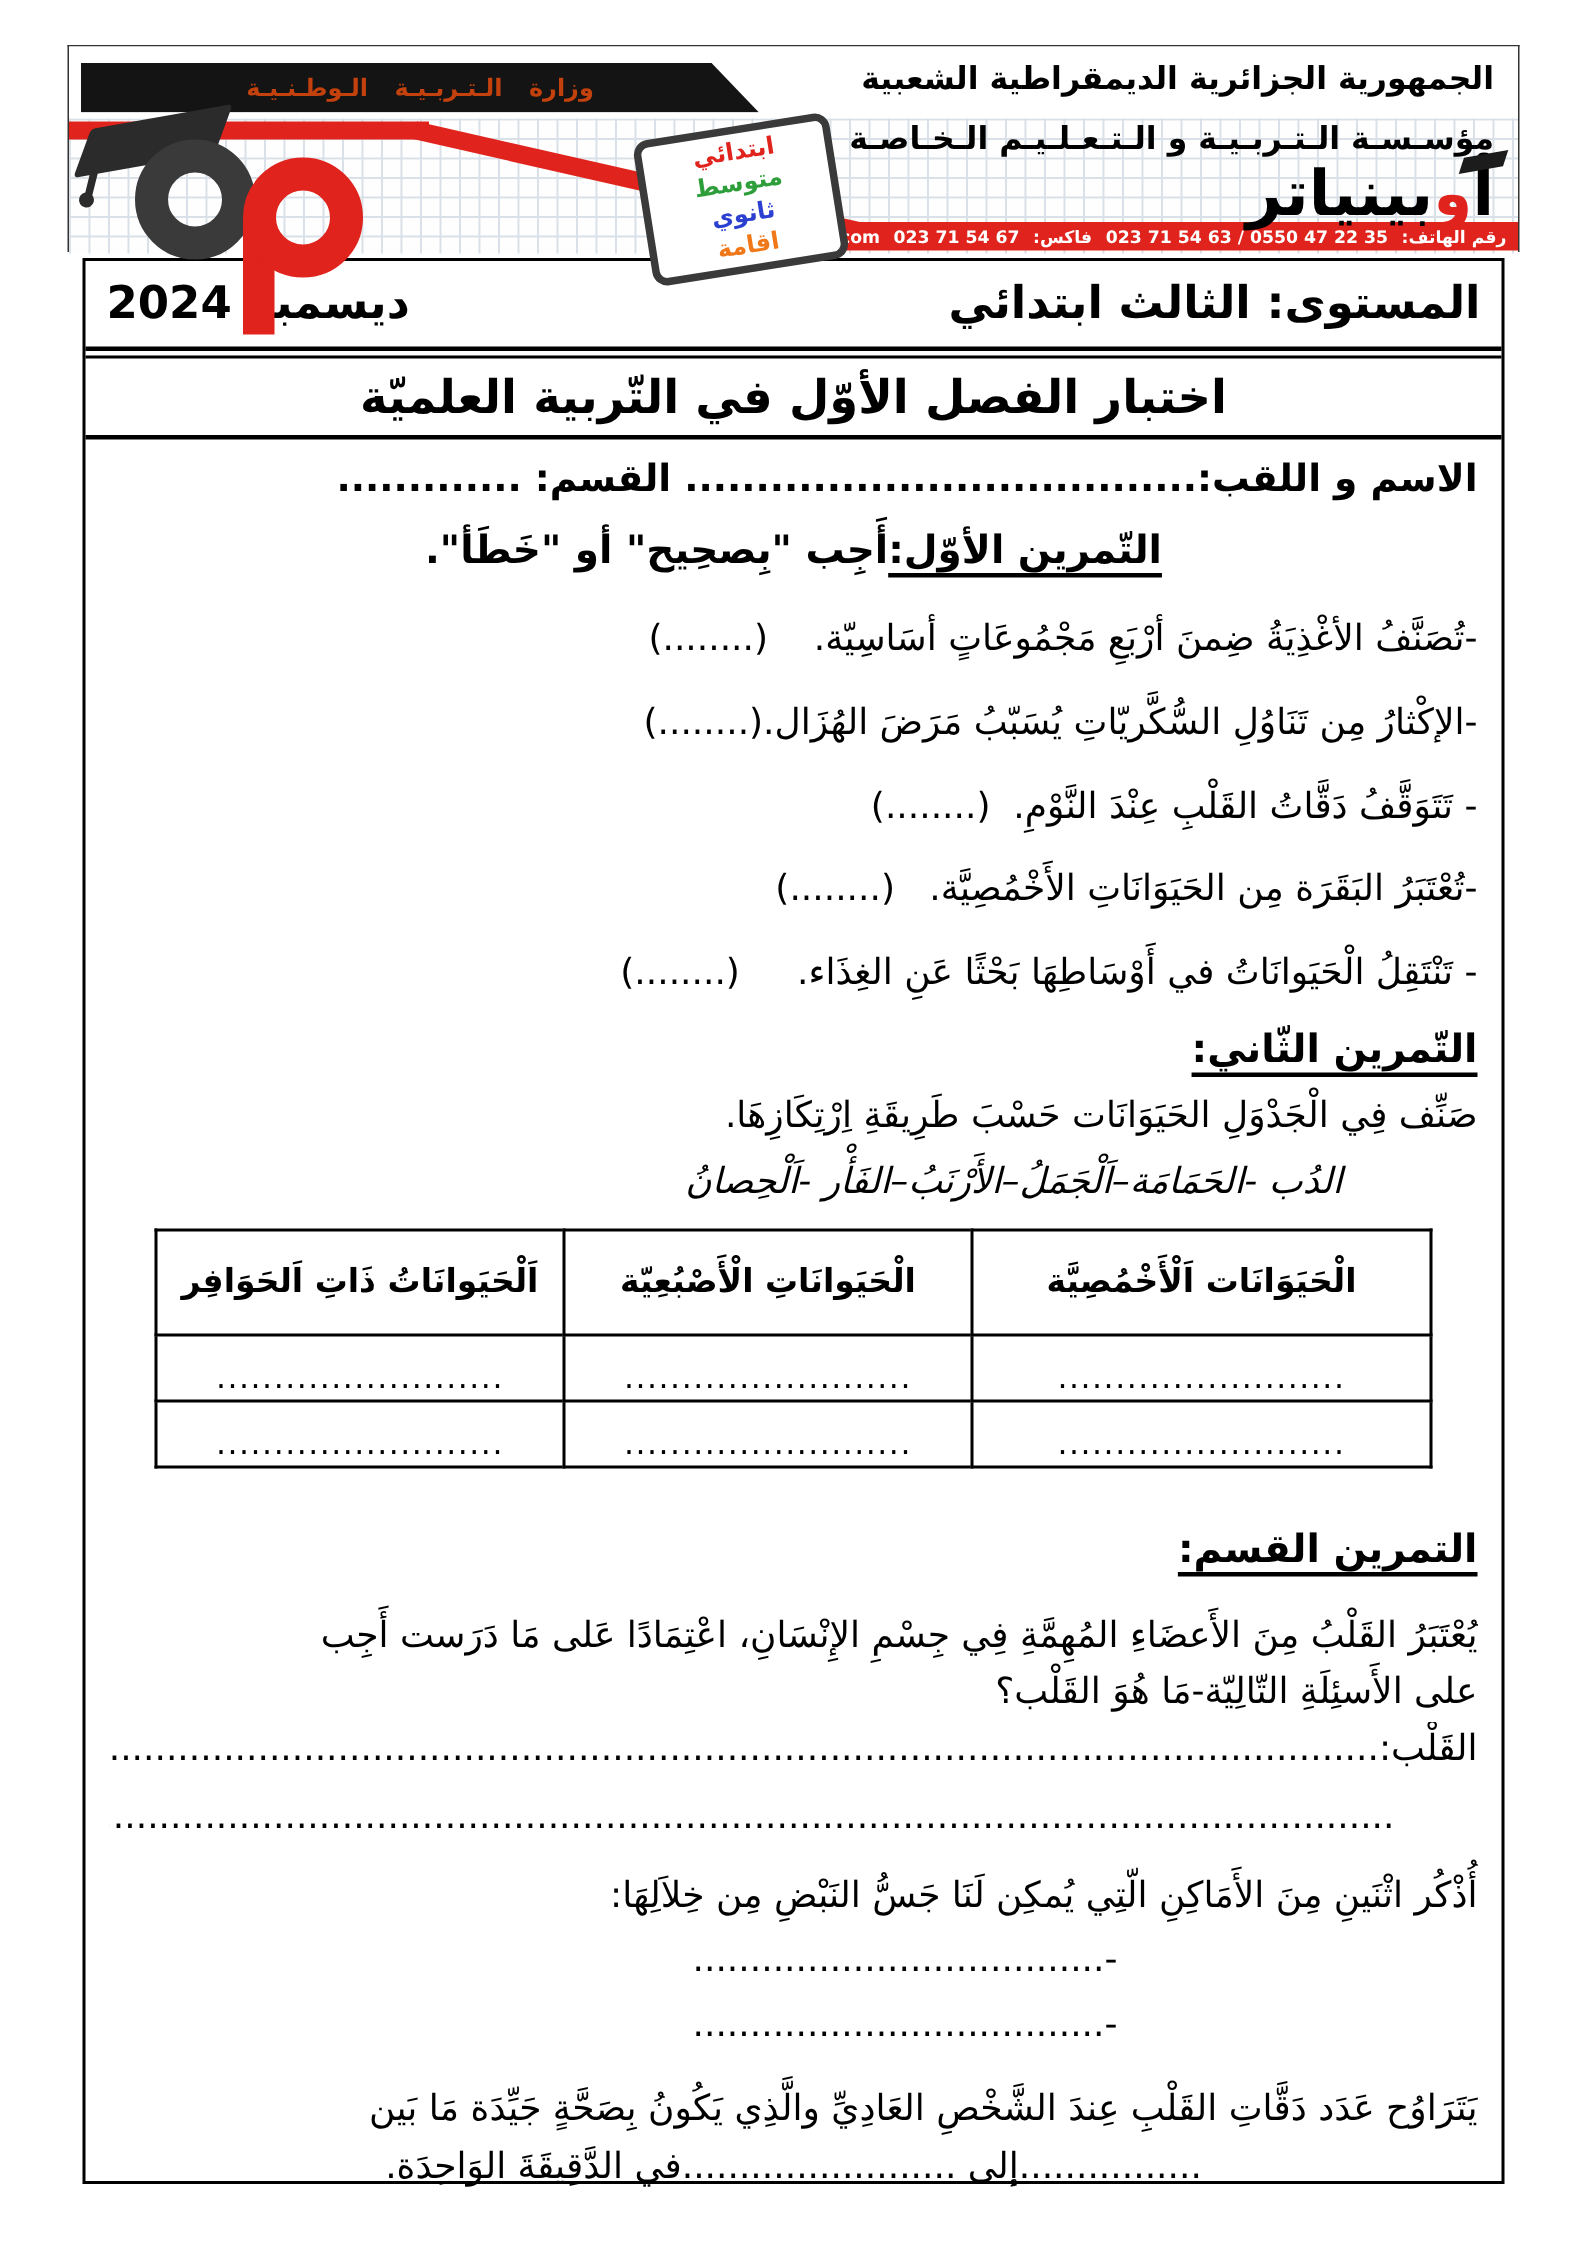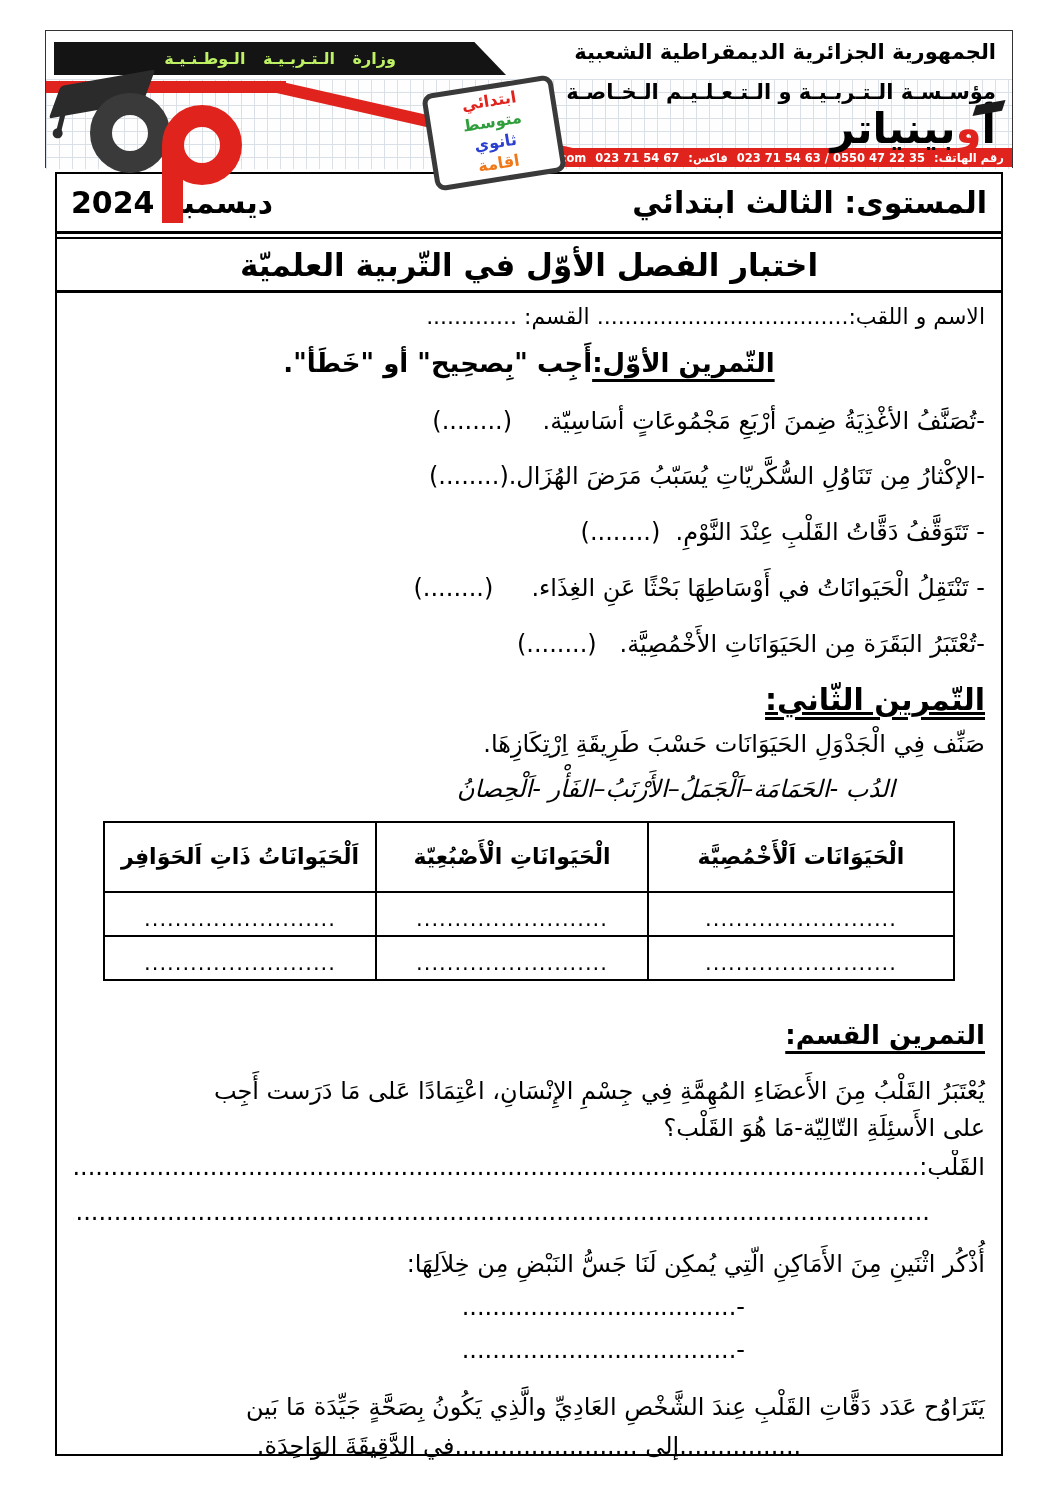--- a/index.html
+++ b/index.html
@@ -4,21 +4,21 @@
 <title>Exam</title>
 <style>
   * { margin:0; padding:0; box-sizing:border-box; }
   body { background:#ffffff; font-family:"DejaVu Sans", sans-serif; }
   .page { position:relative; width:1058px; height:1497px; background:#fff; direction:rtl; color:#000; overflow:hidden; }
 
   
   .letterhead { position:absolute; left:45px; top:30px; width:968px; height:138px; border:1px solid #333; border-bottom:none; }
   .lh-top { position:relative; height:48px; background:#fff; }
   .republic { position:absolute; right:16px; top:9px; font-weight:bold; font-size:21px; letter-spacing:1px; }
-  .ministry-banner { position:absolute; left:8px; top:11px; width:452px; height:33px; background:#141414; color:#bef264;
+  .ministry-banner { position:absolute; left:8px; top:11px; width:452px; height:33px; background:#141414; color:#c2410c;
       display:flex; align-items:center; justify-content:center; font-size:16px; font-weight:bold;
       word-spacing:12px; clip-path:polygon(0 0, 93% 0, 100% 100%, 0 100%); }
   .lh-body { position:absolute; top:48px; left:0; right:0; height:90px; overflow:visible;
       background-color:#fefefe;
       background-image:linear-gradient(#d9e0e8 1px, transparent 1px), linear-gradient(90deg,#d9e0e8 1px, transparent 1px);
       background-size:13px 13px; }
   .red-bar-top { position:absolute; left:0; top:2px; width:240px; height:12px; background:#e0231c; }
   .red-diag { position:absolute; left:232px; top:2px; width:308px; height:12px; background:#e0231c;
       transform-origin:left top; transform:rotate(12.8deg); }
   .red-strip { position:absolute; left:500px; right:0; bottom:2px; height:19px; background:#e0231c;
@@ -46,25 +46,25 @@
   .name-cap { position:absolute; right:8px; top:24px; width:30px; height:10px; background:#1c1c1c; transform:rotate(-10deg) skewX(-28deg); z-index:4; }
 
   
   .exam-box { position:absolute; left:55px; top:172px; width:948px; height:1284px; border:2px solid #000; background:#fff; }
   .trow1 { height:60px; border-bottom:3px solid #000; display:flex; justify-content:space-between; align-items:center;
       padding:0 14px; font-size:30px; font-weight:bold; }
   .trow2 { margin-top:3px; border-top:2px solid #000; border-bottom:3px solid #000; height:56px;
       display:flex; align-items:center; justify-content:center; font-size:31px; font-weight:bold; }
   .content { padding:6px 16px 0 16px; font-size:24px; line-height:1.45; }
 
-  .name-line { font-weight:normal; font-size:22px; margin-top:2px; white-space:pre-wrap; }
+  .name-line { font-weight:bold; font-size:25px; margin-top:2px; white-space:pre-wrap; }
   .ex1-head { text-align:center; font-size:26px; font-weight:bold; margin-top:12px; }
   .u { text-decoration:underline; text-underline-offset:7px; text-decoration-thickness:2.5px; }
   .statement { margin-top:21px; white-space:pre-wrap; }
-  .ex-heading { margin-top:16px; font-size:30px; font-weight:bold;text-decoration:underline; }
+  .ex-heading { margin-top:16px; font-size:26px; font-weight:bold; }
   .ex2-instr { margin-top:6px; }
   .animals { margin-top:10px; padding-right:90px;font-style:italic; }
 
   table.classify { margin:14px auto 0; width:852px; border-collapse:collapse; table-layout:fixed; }
   table.classify th, table.classify td { border:2px solid #000; }
   table.classify th { font-size:22px; font-weight:bold; height:42px; padding:18px 4px; text-align:center; white-space:nowrap; overflow:hidden; }
   table.classify td { height:44px; font-size:21px; text-align:center; vertical-align:bottom; padding:0 8px;
       white-space:nowrap; overflow:hidden; letter-spacing:1px; }
 
   .ex3-title { margin-top:36px; font-size:26px; font-weight:bold; }
@@ -136,22 +136,22 @@
     <div class="content">
       <div class="name-line">الاسم و اللقب:.................................... القسم: .............</div>
 
       <div class="ex1-head">
         <span class="u">التّمرين الأوّل:</span><span>أَجِب "بِصحِيح" أو "خَطَأ".</span>
       </div>
 
       <div class="statement">-تُصَنَّفُ الأغْذِيَةُ ضِمنَ أرْبَعِ مَجْمُوعَاتٍ أسَاسِيّة.    (........)</div>
       <div class="statement">-الإكْثارُ مِن تَنَاوُلِ السُّكَّريّاتِ يُسَبّبُ مَرَضَ الهُزَال.(........)</div>
       <div class="statement">- تَتَوَقَّفُ دَقَّاتُ القَلْبِ عِنْدَ النَّوْمِ.  (........)</div>
+      <div class="statement">-تُعْتَبَرُ البَقَرَة مِن الحَيَوَانَاتِ الأَخْمُصِيَّة.   (........)</div>
       <div class="statement">- تَنْتَقِلُ الْحَيَوانَاتُ في أَوْسَاطِهَا بَحْثًا عَنِ الغِذَاء.     (........)</div>
-      <div class="statement">-تُعْتَبَرُ البَقَرَة مِن الحَيَوَانَاتِ الأَخْمُصِيَّة.   (........)</div>
 
       <div class="ex-heading">
         <span class="u">التّمرين الثّاني:</span>
       </div>
       <div class="ex2-instr">صَنِّف فِي الْجَدْوَلِ الحَيَوَانَات حَسْبَ طَرِيقَةِ اِرْتِكَازِهَا.</div>
       <div class="animals">الدُب -الحَمَامَة–اَلْجَمَلُ–الأَرْنَبُ–الفَأْر -اَلْحِصانُ</div>
 
       <table class="classify">
         <colgroup>
             <col style="width:36%">

